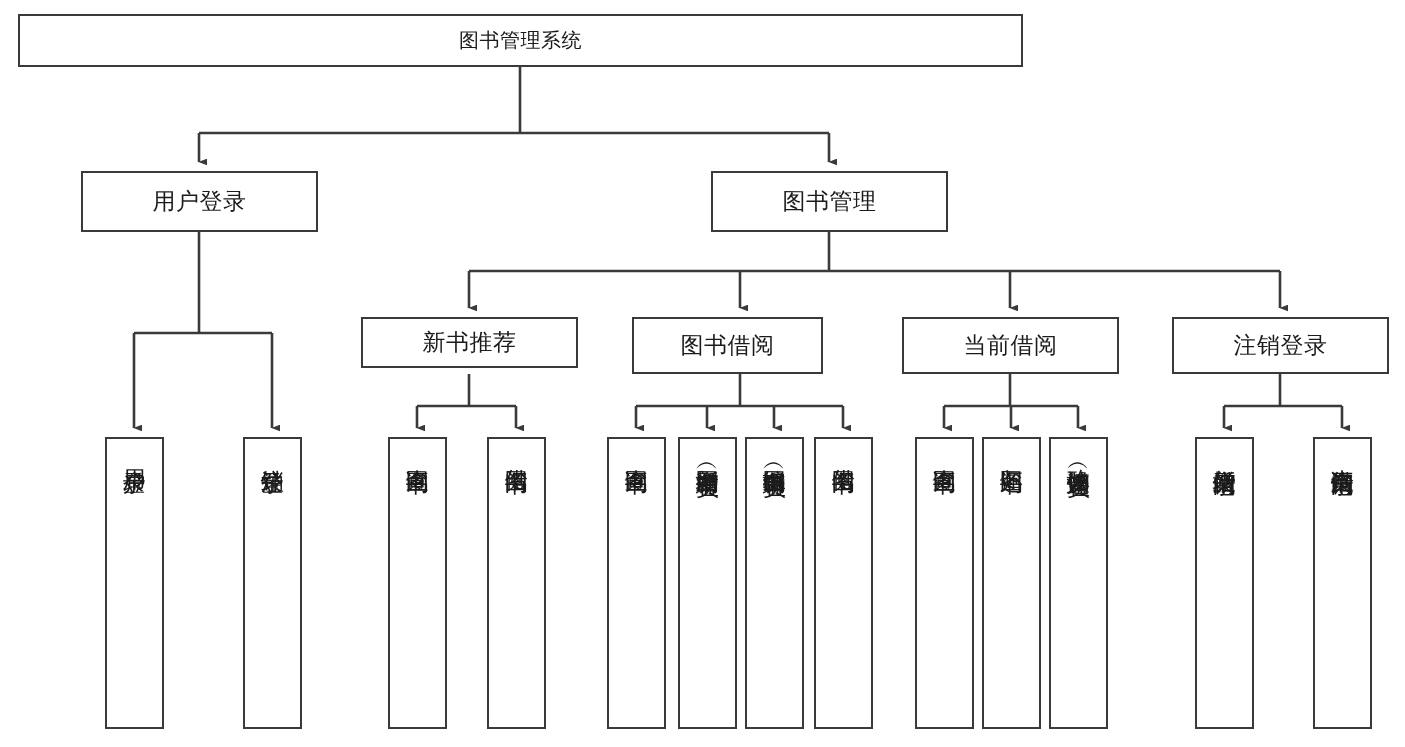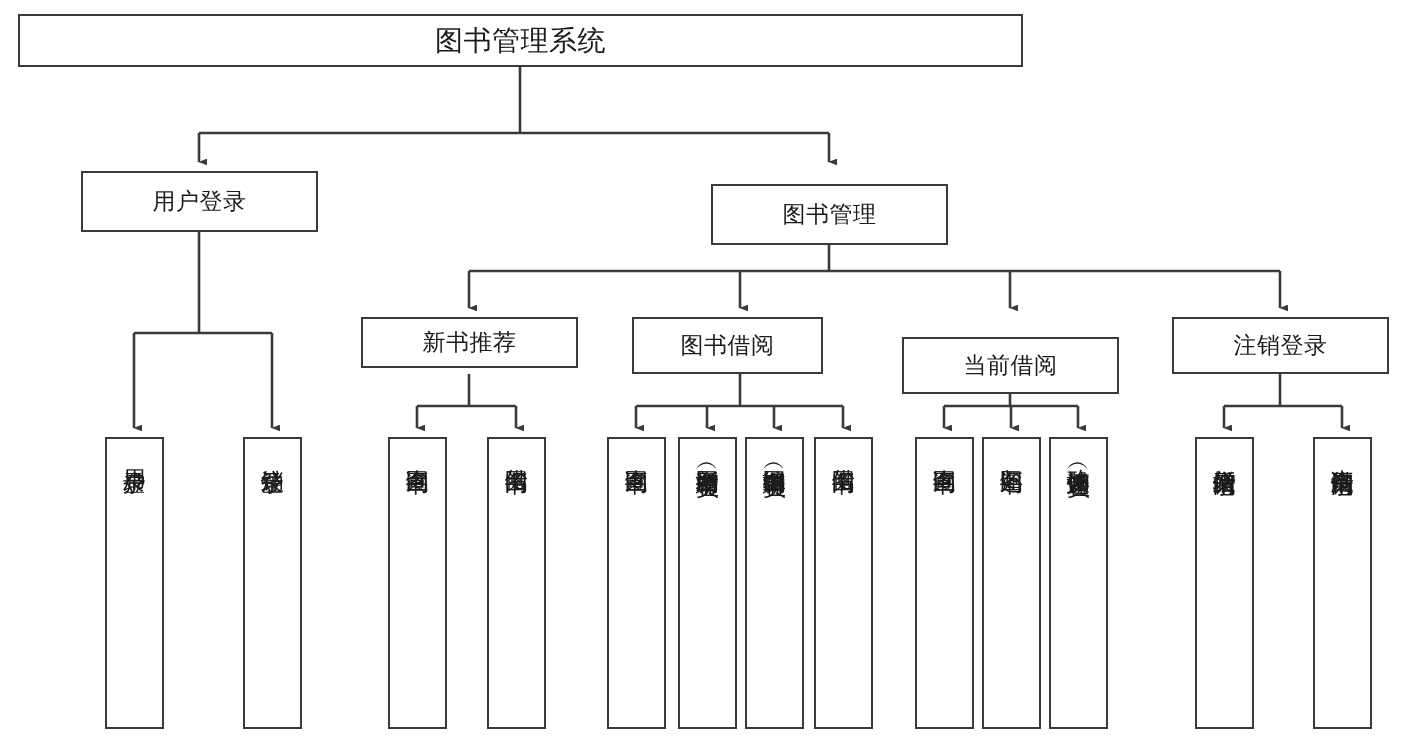--- a/index.html
+++ b/index.html
@@ -50,21 +50,21 @@
   }
   .node.vertical .node-label {
     writing-mode: vertical-rl;
     text-orientation: upright;
     font-size: 23px;
     line-height: 1.32;
     letter-spacing: 1px;
     white-space: normal;
   }
   .node.root .node-label {
-    font-size: 28px;
+    font-size: 20px;
   }
   #watermark {
     position: absolute;
     right: 14px;
     bottom: 6px;
     font-size: 17px;
     color: #b9b9b9;
     letter-spacing: 0.6px;
     z-index: 5;
     white-space: nowrap;
@@ -118,30 +118,30 @@
       </g>
   </svg>
 
   <div id="nodes-layer">
       <div class="node root" style="left: 18px; top: 14px; width: 1005px; height: 53px;">
         <span class="node-label">图书管理系统</span>
       </div>
       <div class="node" style="left: 81px; top: 171px; width: 237px; height: 61px;">
         <span class="node-label">用户登录</span>
       </div>
-      <div class="node" style="left: 711px; top: 171px; width: 237px; height: 61px; margin-top: 13px;">
+      <div class="node" style="left: 711px; top: 171px; width: 237px; height: 61px;">
         <span class="node-label">图书管理</span>
       </div>
       <div class="node" style="left: 361px; top: 317px; width: 217px; height: 51px;">
         <span class="node-label">新书推荐</span>
       </div>
       <div class="node" style="left: 632px; top: 317px; width: 191px; height: 57px;">
         <span class="node-label">图书借阅</span>
       </div>
-      <div class="node" style="left: 902px; top: 317px; width: 217px; height: 57px; margin-top: 20px;">
+      <div class="node" style="left: 902px; top: 317px; width: 217px; height: 57px;">
         <span class="node-label">当前借阅</span>
       </div>
       <div class="node" style="left: 1172px; top: 317px; width: 217px; height: 57px;">
         <span class="node-label">注销登录</span>
       </div>
       <div class="node vertical" style="left: 105px; top: 437px; width: 59px; height: 292px;">
         <span class="node-label">用户登录</span>
       </div>
       <div class="node vertical" style="left: 243px; top: 437px; width: 59px; height: 292px;">
         <span class="node-label">注销登录</span>

